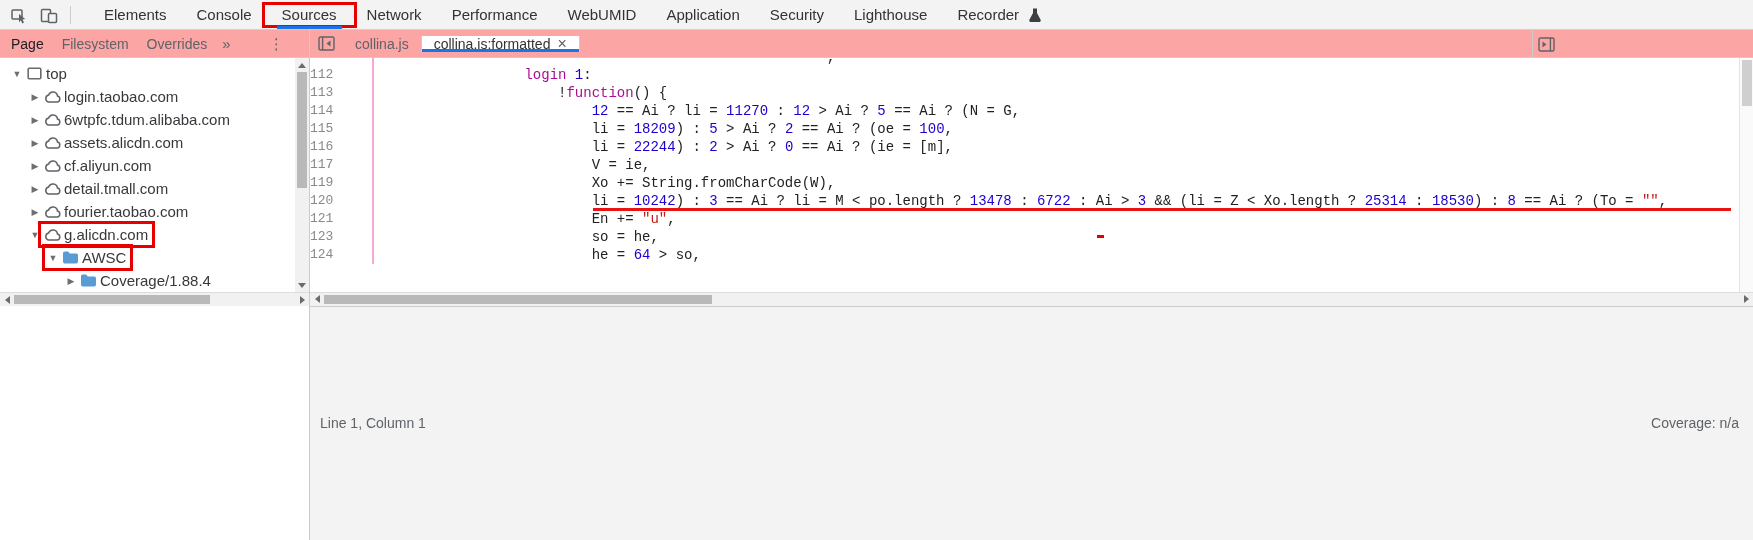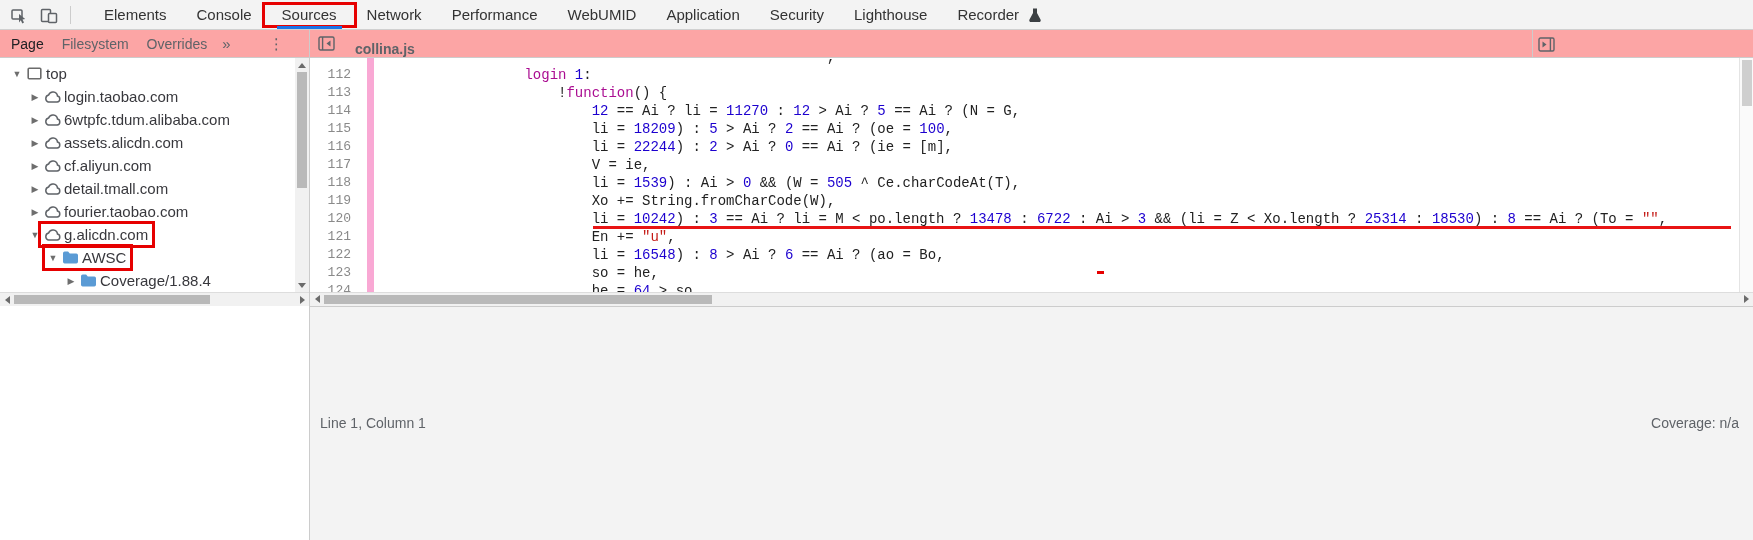--- a/index.html
+++ b/index.html
@@ -61,21 +61,21 @@
 
   
   .editor { flex:1; display:flex; flex-direction:column; min-width:0; background:#fff; }
   .code-zone { flex:1; display:flex; min-height:0; }
   .code-main { flex:1; min-width:0; overflow:hidden; padding-top:0; }
   .ed-vscroll { width:14px; flex:0 0 14px; background:#fafafa; border-left:1px solid #e4e4e4; position:relative; }
   .ed-vscroll .thumb { position:absolute; left:2px; width:10px; background:#cfcfcf; }
   .crow { display:flex; height:18px; font-family:"Liberation Mono","DejaVu Sans Mono",monospace; font-size:14px; line-height:18px; position:relative; }
   .crow.partial { height:8px; overflow:hidden; }
   .crow.partial .ctext, .crow.partial .gut { margin-top:-10px; }
-  .gut { width:64px; flex:0 0 64px; text-align:right; padding-right:16px; color:#8a8a8a; font-size:13px; border-right:7px solid #f9a8d4; }
+  .gut { width:64px; flex:0 0 64px; text-align:left; padding-right:16px; color:#8a8a8a; font-size:13px; border-right:2px solid #f9a8d4; }
   .ctext { flex:1; min-width:0; overflow:hidden; white-space:pre; padding-left:16px; color:#222; }
   .tk { color:#aa0d91; }
   .tn { color:#1c00cf; }
   .ts { color:#c41a16; }
   .redline { position:absolute; height:3px; background:#e60000; opacity:.92; bottom:-1px; right:8px; z-index:6; pointer-events:none; }
   .redmark { position:absolute; height:3px; width:7px; background:#e60000; top:7px; z-index:6; }
 
   
   .statusbar { flex:1; border-top:1px solid #ccc; background:#f3f3f3; display:flex; align-items:center; justify-content:space-between; padding:0 14px 0 10px; font-size:14px; color:#5f6368; }
 </style>
@@ -149,23 +149,28 @@
         <div class="nav-kebab">⋮</div>
       </div>
     <div class="ed-strip">
       <div class="ed-strip-iconbox">
         <svg width="17" height="15" viewBox="0 0 17 15">
           <rect x="1" y="1" width="15" height="13" rx="1.5" fill="none" stroke="#5f6368" stroke-width="1.4"></rect>
           <line x1="4.6" y1="1" x2="4.6" y2="14" stroke="#5f6368" stroke-width="1.4"></line>
           <path d="M12.5 4.5 L8.5 7.5 L12.5 10.5 Z" fill="#5f6368"></path>
         </svg>
       </div>
-      <div id="edTabs" style="display:flex;align-items:flex-end;font-weight:bold;">
+      <div id="edTabs" style="display:flex;align-items:center;">
           <div class="ed-tab">
             <span>collina.js</span>
+          </div>
+          <div class="ed-tab active">
+            <span>collina.js:formatted</span>
+            <span class="close">×</span>
+            <span class="blueline"></span>
           </div>
         </div>
       <div class="ed-strip-right">
         <div style="display:flex;align-items:center;">
           <svg width="17" height="15" viewBox="0 0 17 15">
             <rect x="1" y="1" width="15" height="13" rx="1.5" fill="none" stroke="#5f6368" stroke-width="1.4"></rect>
             <line x1="12.4" y1="1" x2="12.4" y2="14" stroke="#5f6368" stroke-width="1.4"></line>
             <path d="M4.5 4.5 L8.5 7.5 L4.5 10.5 Z" fill="#5f6368"></path>
           </svg>
         </div>
@@ -336,41 +341,33 @@
             </div>
             <div class="crow">
               <span class="gut">116</span>
               <span class="ctext"><span>                        </span><span>li = </span><span class="tn">22244</span><span>) : </span><span class="tn">2</span><span> &gt; Ai ? </span><span class="tn">0</span><span> == Ai ? (ie = [m],</span></span>
             </div>
             <div class="crow">
               <span class="gut">117</span>
               <span class="ctext"><span>                        </span><span>V = ie,</span></span>
             </div>
             <div class="crow">
-              <span class="gut">118</span>
-              <span class="ctext"><span>                        </span><span>li = </span><span class="tn">1539</span><span>) : Ai &gt; </span><span class="tn">0</span><span> &amp;&amp; (W = </span><span class="tn">505</span><span> ^ Ce.charCodeAt(T),</span></span>
-            </div>
-            <div class="crow">
               <span class="gut">119</span>
               <span class="ctext"><span>                        </span><span>Xo += String.fromCharCode(W),</span></span>
             </div>
             <div class="crow">
               <span class="gut">120</span>
               <span class="ctext"><span>                        </span><span>li = </span><span class="tn">10242</span><span>) : </span><span class="tn">3</span><span> == Ai ? li = M &lt; po.length ? </span><span class="tn">13478</span><span> : </span><span class="tn">6722</span><span> : Ai &gt; </span><span class="tn">3</span><span> &amp;&amp; (li = Z &lt; Xo.length ? </span><span class="tn">25314</span><span> : </span><span class="tn">18530</span><span>) : </span><span class="tn">8</span><span> == Ai ? (To = </span><span class="ts">""</span><span>,</span></span>
               <span class="redline" style="left: 282.6px;"></span>
             </div>
             <div class="crow">
               <span class="gut">121</span>
               <span class="ctext"><span>                        </span><span>En += </span><span class="ts">"u"</span><span>,</span></span>
             </div>
             <div class="crow">
-              <span class="gut">122</span>
-              <span class="ctext"><span>                        </span><span>li = </span><span class="tn">16548</span><span>) : </span><span class="tn">8</span><span> &gt; Ai ? </span><span class="tn">6</span><span> == Ai ? (ao = Bo,</span></span>
-            </div>
-            <div class="crow">
               <span class="gut">123</span>
               <span class="ctext"><span>                        </span><span>so = he,</span></span>
               <span class="redmark" style="left: 787px;"></span>
             </div>
             <div class="crow">
               <span class="gut">124</span>
               <span class="ctext"><span>                        </span><span>he = </span><span class="tn">64</span><span> &gt; so,</span></span>
             </div>
           </div>
         <div class="ed-vscroll">

